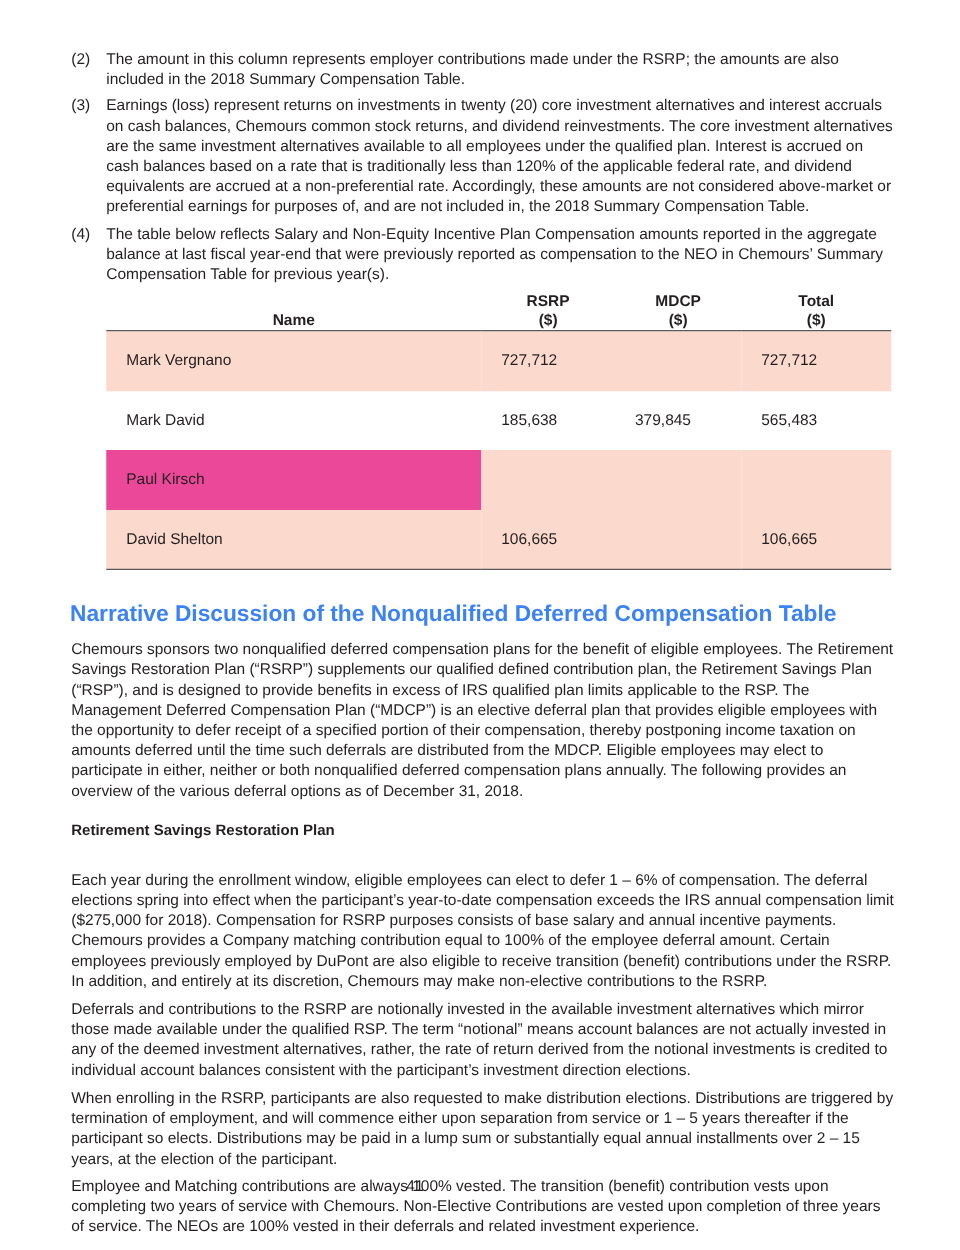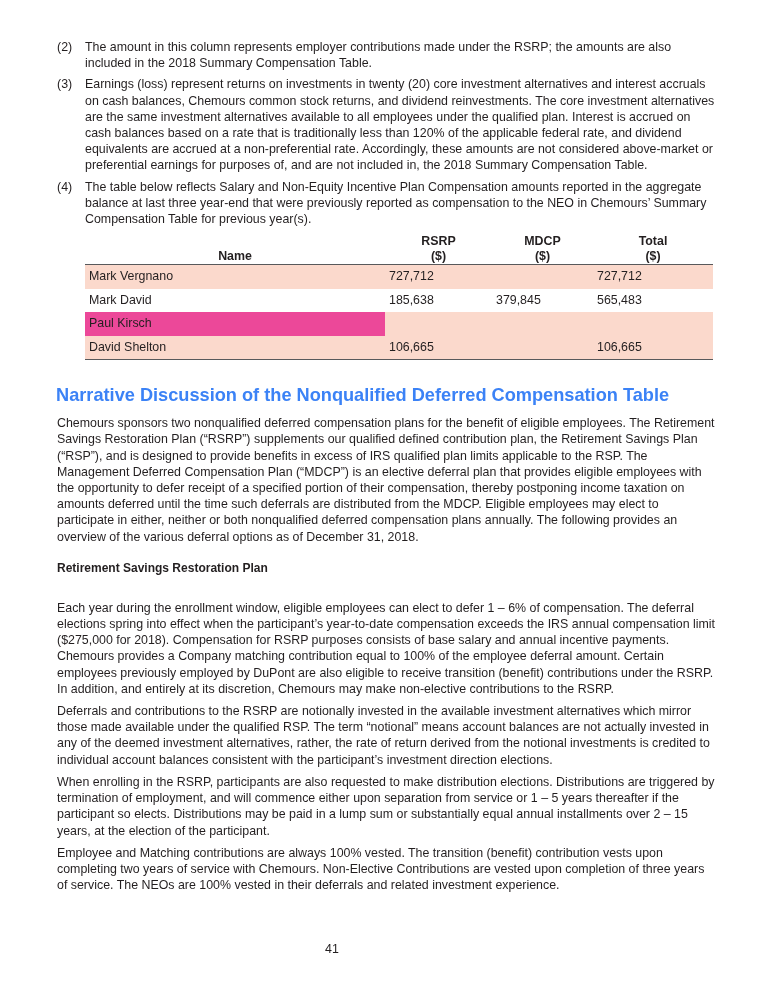--- a/index.html
+++ b/index.html
@@ -44,21 +44,21 @@
     }
     table.nq th {
       font-weight: bold;
       text-align: center;
       vertical-align: bottom;
       padding: 0;
       border-bottom: 1.5px solid #58595b;
       line-height: 15px;
     }
     table.nq td {
-      padding: 4px;
+      padding: 16px;
       height: 15.5px;
     }
     table.nq tr.shaded td {
       background: #fbd9cc;
     }
     table.nq tr:last-child td {
       border-bottom: 1.5px solid #58595b;
     }
     .c-name { width: 300px; }
     .c-rsrp { width: 107px; }
@@ -97,21 +97,21 @@
   <div class="footnote">
     <span class="fn-num">(2)</span>
     <span class="fn-text">The amount in this column represents employer contributions made under the RSRP; the amounts are also included in the 2018 Summary Compensation Table.</span>
   </div>
   <div class="footnote">
     <span class="fn-num">(3)</span>
     <span class="fn-text">Earnings (loss) represent returns on investments in twenty (20) core investment alternatives and interest accruals on cash balances, Chemours common stock returns, and dividend reinvestments. The core investment alternatives are the same investment alternatives available to all employees under the qualified plan. Interest is accrued on cash balances based on a rate that is traditionally less than 120% of the applicable federal rate, and dividend equivalents are accrued at a non-preferential rate. Accordingly, these amounts are not considered above-market or preferential earnings for purposes of, and are not included in, the 2018 Summary Compensation Table.</span>
   </div>
   <div class="footnote" style="margin-bottom:0;">
     <span class="fn-num">(4)</span>
-    <span class="fn-text">The table below reflects Salary and Non-Equity Incentive Plan Compensation amounts reported in the aggregate balance at last three year-end that were previously reported as compensation to the NEO in Chemours’ Summary Compensation Table for previous year(s).</span>
+    <span class="fn-text">The table below reflects Salary and Non-Equity Incentive Plan Compensation amounts reported in the aggregate balance at last fiscal year-end that were previously reported as compensation to the NEO in Chemours’ Summary Compensation Table for previous year(s).</span>
   </div>
 
   <table class="nq">
     <thead>
       <tr>
         <th class="c-name"><span>Name</span></th>
         <th class="c-rsrp"><span>RSRP</span><br><span>($)</span></th>
         <th class="c-mdcp"><span>MDCP</span><br><span>($)</span></th>
         <th class="c-total"><span>Total</span><br><span>($)</span></th>
       </tr>

